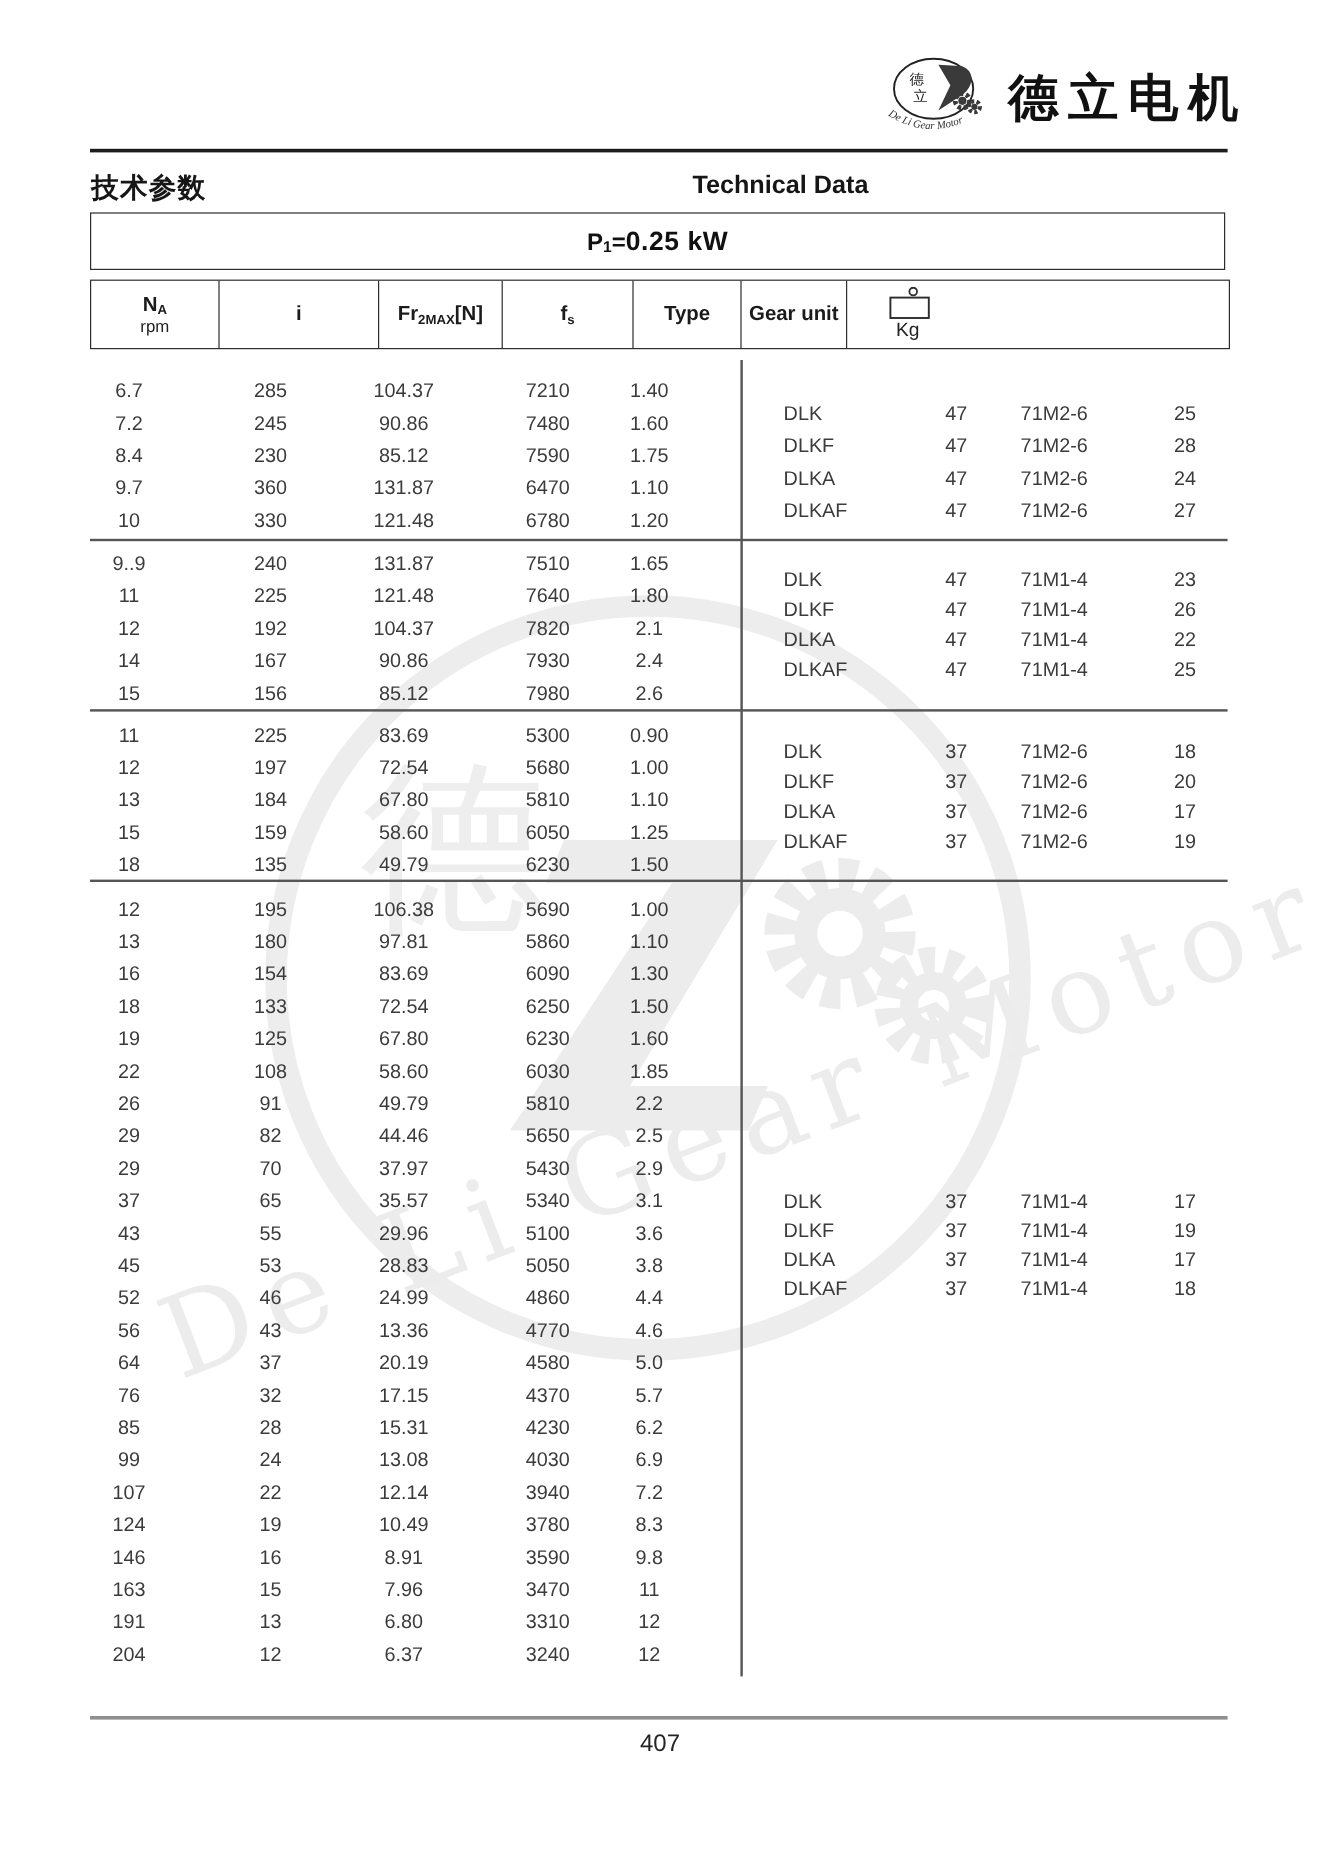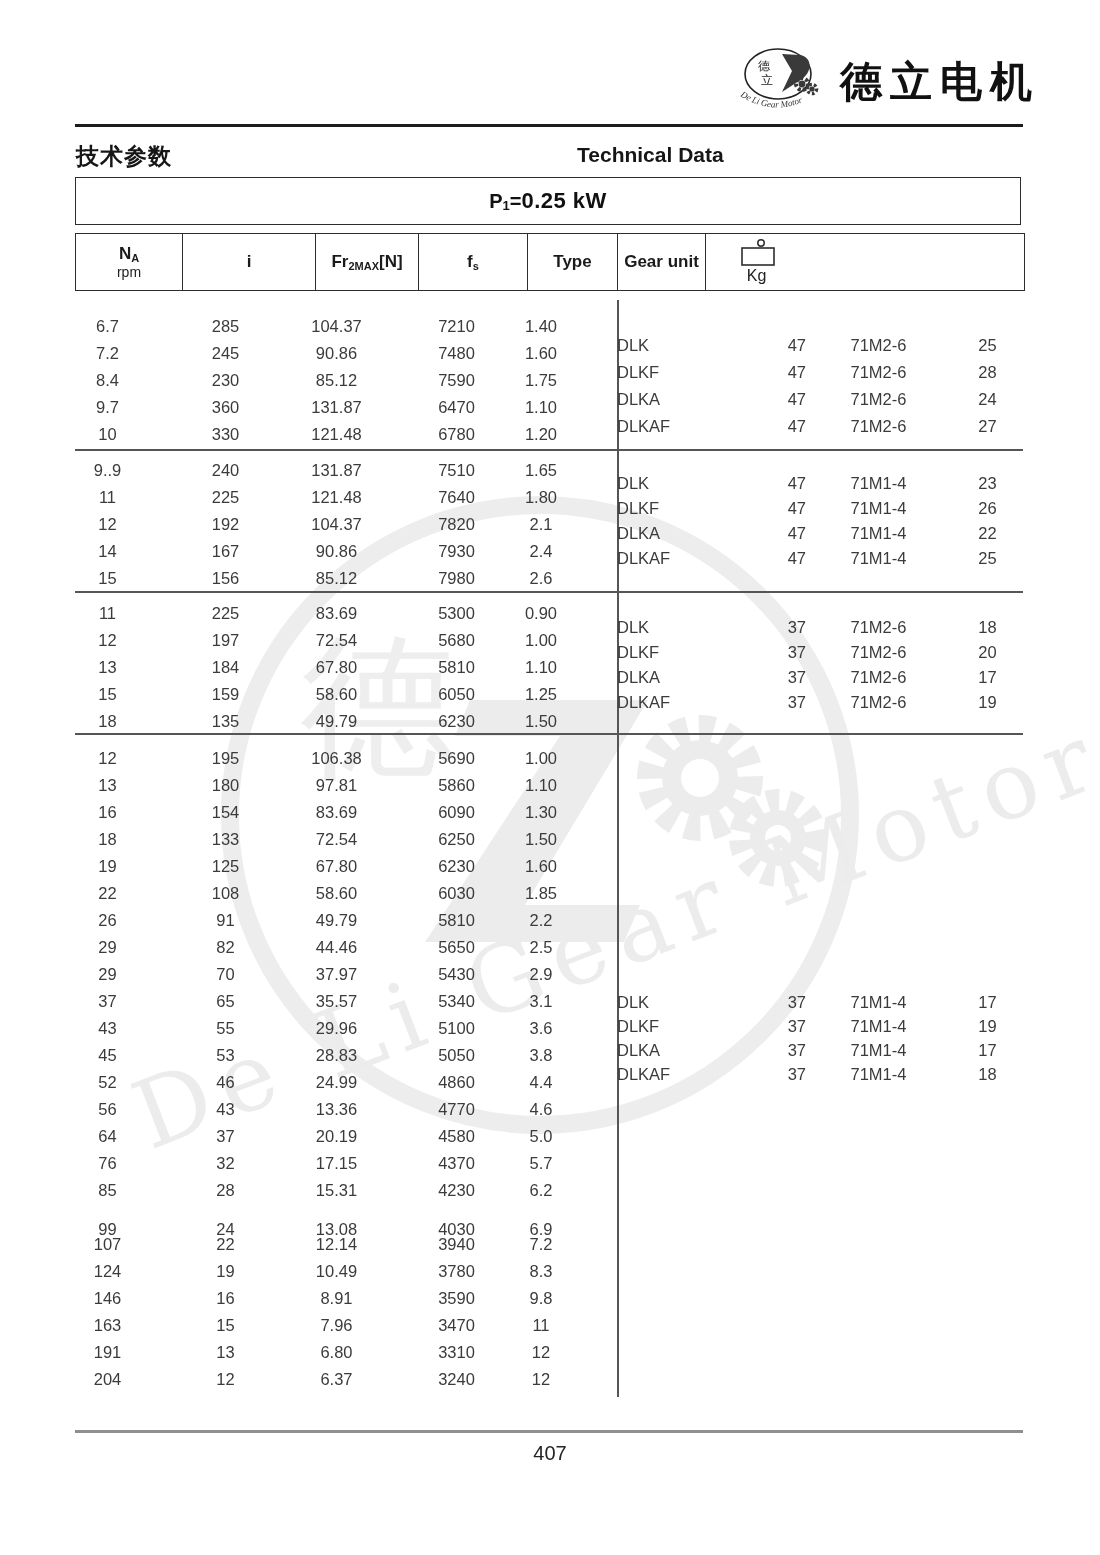--- a/index.html
+++ b/index.html
@@ -46,21 +46,21 @@
   .kgcell .hunit{font-size:16px;margin-top:1px;}
   
   .trow{position:absolute;left:60px;height:26px;line-height:26px;font-size:16.5px;color:#3b3b3b;display:flex;white-space:nowrap;}
   .c{display:inline-block;text-align:center;}
   .c0{width:107px;transform:translateX(-6px);}
   .c1{width:133px;transform:translateX(-8px);}
   .c2{width:103px;transform:translateX(-15px);}
   .c3{width:109px;transform:translateX(-1px);}
   .c4{width:90px;transform:translateX(-16px);}
   .vrow{position:absolute;left:617px;height:26px;line-height:26px;font-size:16.5px;color:#3b3b3b;display:flex;white-space:nowrap;}
-  .v0{width:88px;box-sizing:border-box;text-align:left;}
+  .v0{width:88px;padding-left:36px;box-sizing:border-box;text-align:left;}
   .v1{width:101px;text-align:right;}
   .v2{width:145px;text-align:center;}
   .v3{width:73px;text-align:center;}
   .sep{position:absolute;left:75px;width:948px;height:2px;background:#555;}
   .vdiv{position:absolute;left:617px;top:300px;width:1.5px;height:1097px;background:#555;}
   
   .foot-rule{position:absolute;left:75px;top:1430px;width:948px;height:3px;background:#8f8f8f;}
   .pageno{position:absolute;left:0;top:1442px;width:1100px;text-align:center;font-size:20px;color:#242424;}
 </style>
 </head>
@@ -443,21 +443,21 @@
         <span class="c c3">4370</span>
         <span class="c c4">5.7</span>
       </div>
       <div class="trow" style="top: 1177px;">
         <span class="c c0">85</span>
         <span class="c c1">28</span>
         <span class="c c2">15.31</span>
         <span class="c c3">4230</span>
         <span class="c c4">6.2</span>
       </div>
-      <div class="trow" style="top: 1204px; margin-top: 12px;">
+      <div class="trow" style="top: 1204px;">
         <span class="c c0">99</span>
         <span class="c c1">24</span>
         <span class="c c2">13.08</span>
         <span class="c c3">4030</span>
         <span class="c c4">6.9</span>
       </div>
       <div class="trow" style="top: 1231px;">
         <span class="c c0">107</span>
         <span class="c c1">22</span>
         <span class="c c2">12.14</span>

